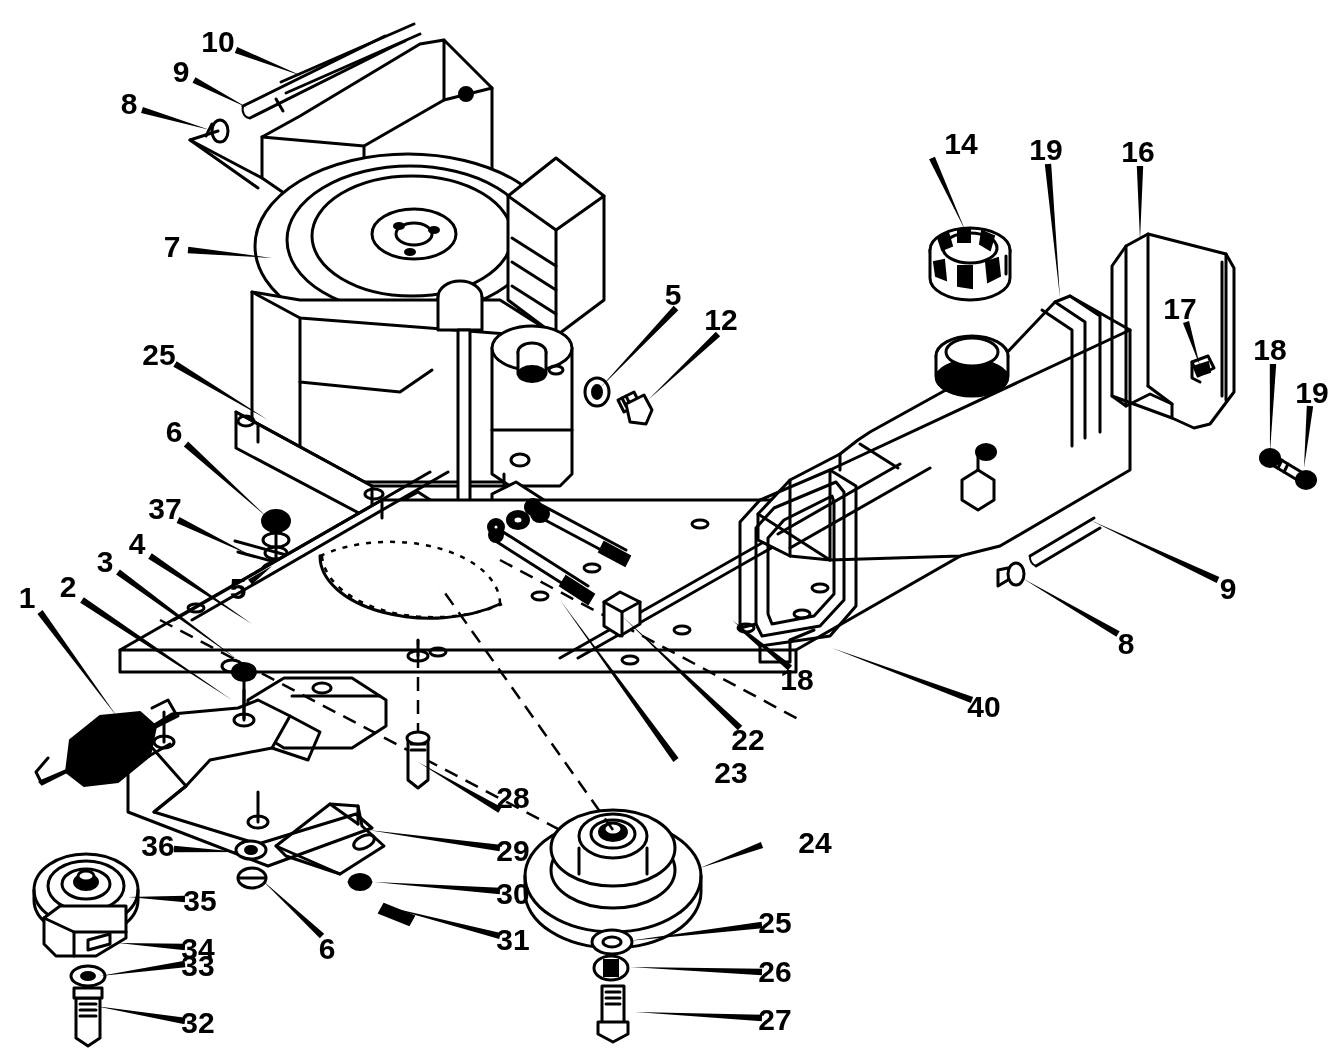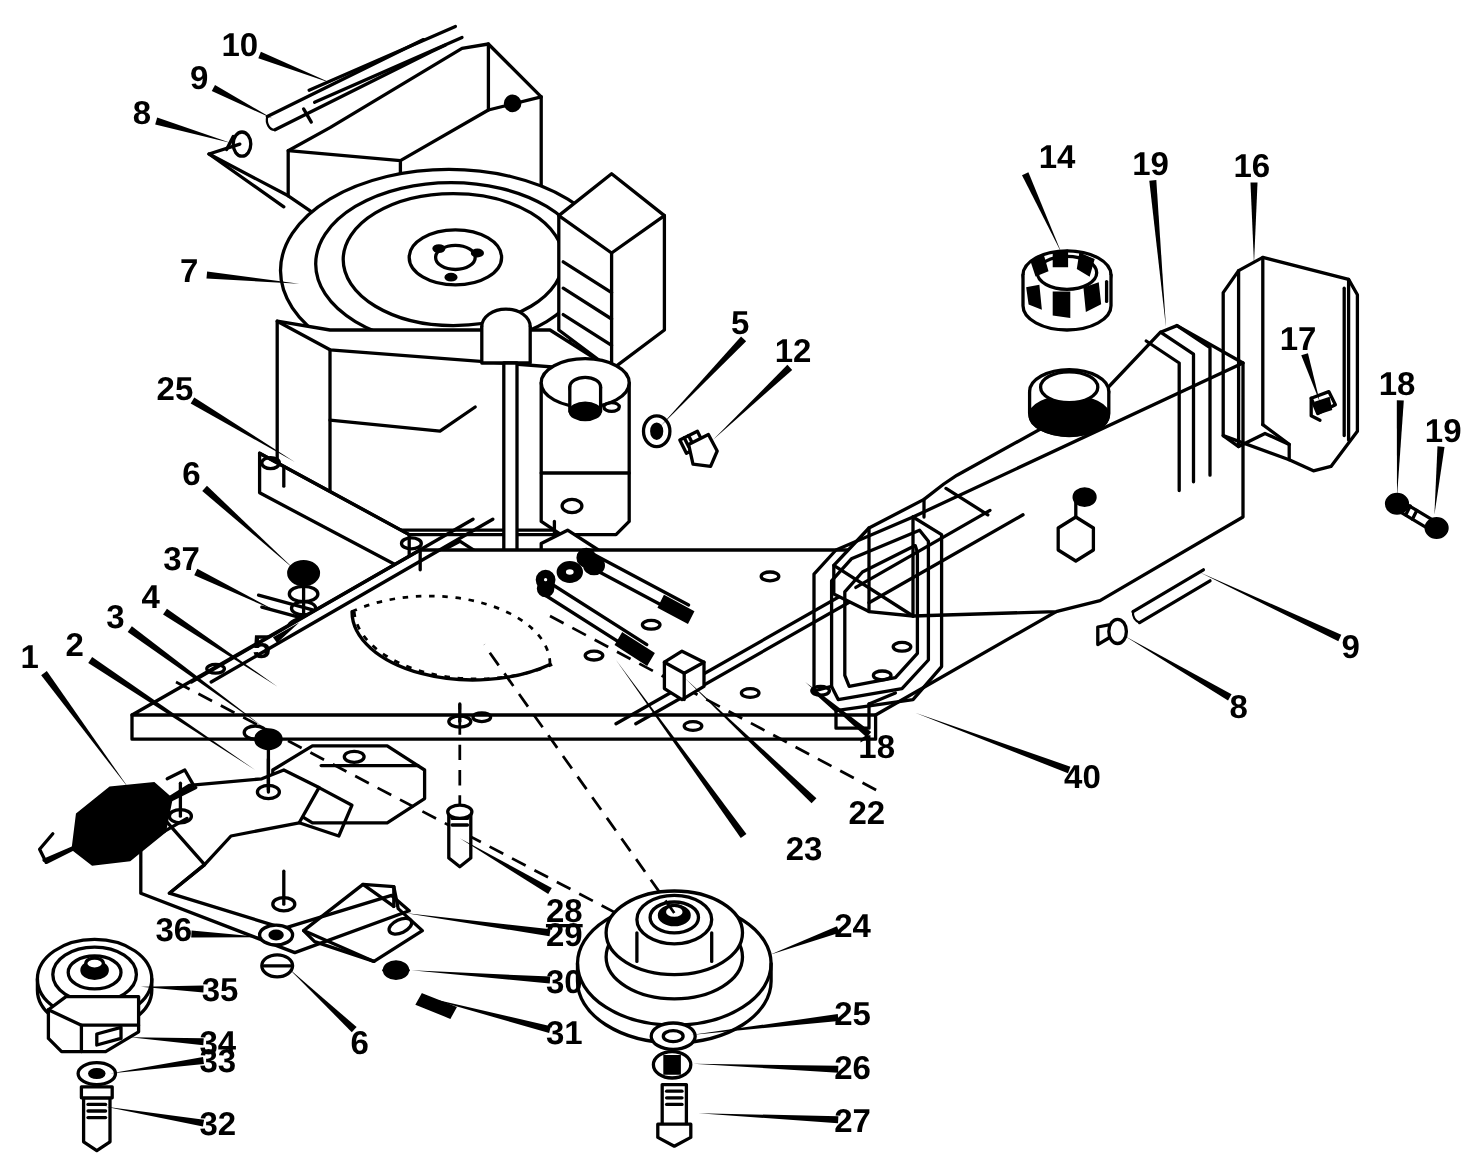--- a/index.html
+++ b/index.html
@@ -446,27 +446,27 @@
       <div class="lbl" style="left: 218px; top: 42px;">10</div>
       <div class="lbl" style="left: 721px; top: 320px;">12</div>
       <div class="lbl" style="left: 925px; top: 144px; margin-left: 36px;">14</div>
       <div class="lbl" style="left: 1046px; top: 150px;">19</div>
       <div class="lbl" style="left: 1138px; top: 152px;">16</div>
       <div class="lbl" style="left: 1180px; top: 309px;">17</div>
       <div class="lbl" style="left: 1270px; top: 350px;">18</div>
       <div class="lbl" style="left: 1312px; top: 393px;">19</div>
       <div class="lbl" style="left: 984px; top: 707px;">40</div>
       <div class="lbl" style="left: 797px; top: 680px;">18</div>
-      <div class="lbl" style="left: 748px; top: 740px; margin-left: 40px;">22</div>
+      <div class="lbl" style="left: 748px; top: 740px;">22</div>
       <div class="lbl" style="left: 683px; top: 773px; margin-left: 48px;">23</div>
-      <div class="lbl" style="left: 775px; top: 843px;">24</div>
+      <div class="lbl" style="left: 815px; top: 843px;">24</div>
       <div class="lbl" style="left: 775px; top: 923px;">25</div>
       <div class="lbl" style="left: 775px; top: 972px;">26</div>
       <div class="lbl" style="left: 775px; top: 1020px;">27</div>
-      <div class="lbl" style="left: 513px; top: 829px; text-decoration: underline;">28</div>
+      <div class="lbl" style="left: 513px; top: 798px;">28</div>
       <div class="lbl" style="left: 513px; top: 851px;">29</div>
       <div class="lbl" style="left: 513px; top: 894px;">30</div>
       <div class="lbl" style="left: 513px; top: 940px;">31</div>
       <div class="lbl" style="left: 198px; top: 1023px;">32</div>
       <div class="lbl" style="left: 198px; top: 966px;">33</div>
       <div class="lbl" style="left: 198px; top: 949px;">34</div>
       <div class="lbl" style="left: 200px; top: 901px; text-align: center;">35</div>
       <div class="lbl" style="left: 158px; top: 846px;">36</div>
       <div class="lbl" style="left: 165px; top: 509px;">37</div>
       <div class="lbl" style="left: 159px; top: 355px;">25</div>

